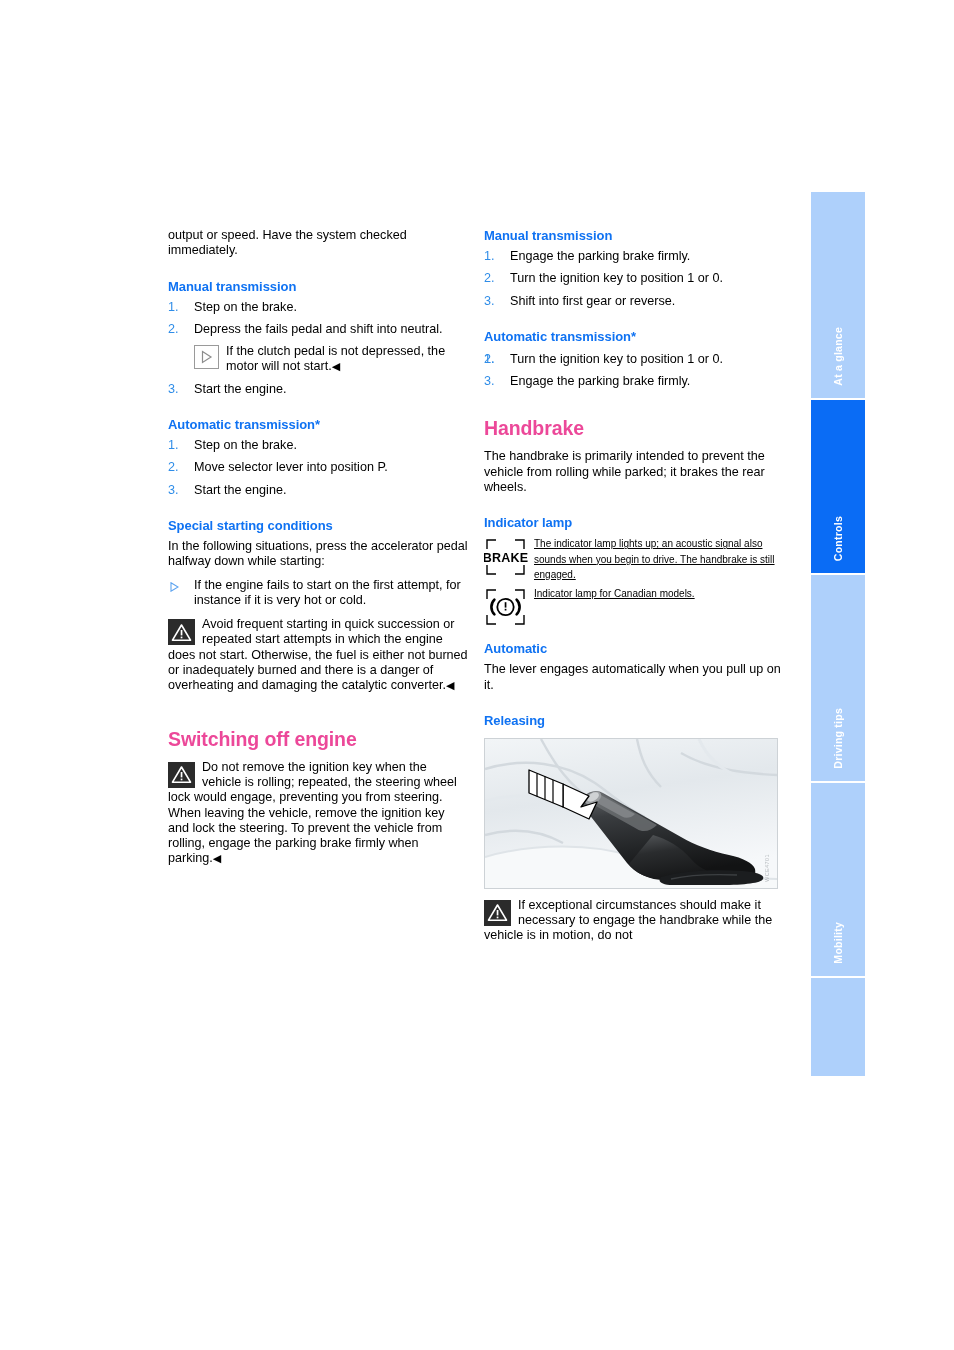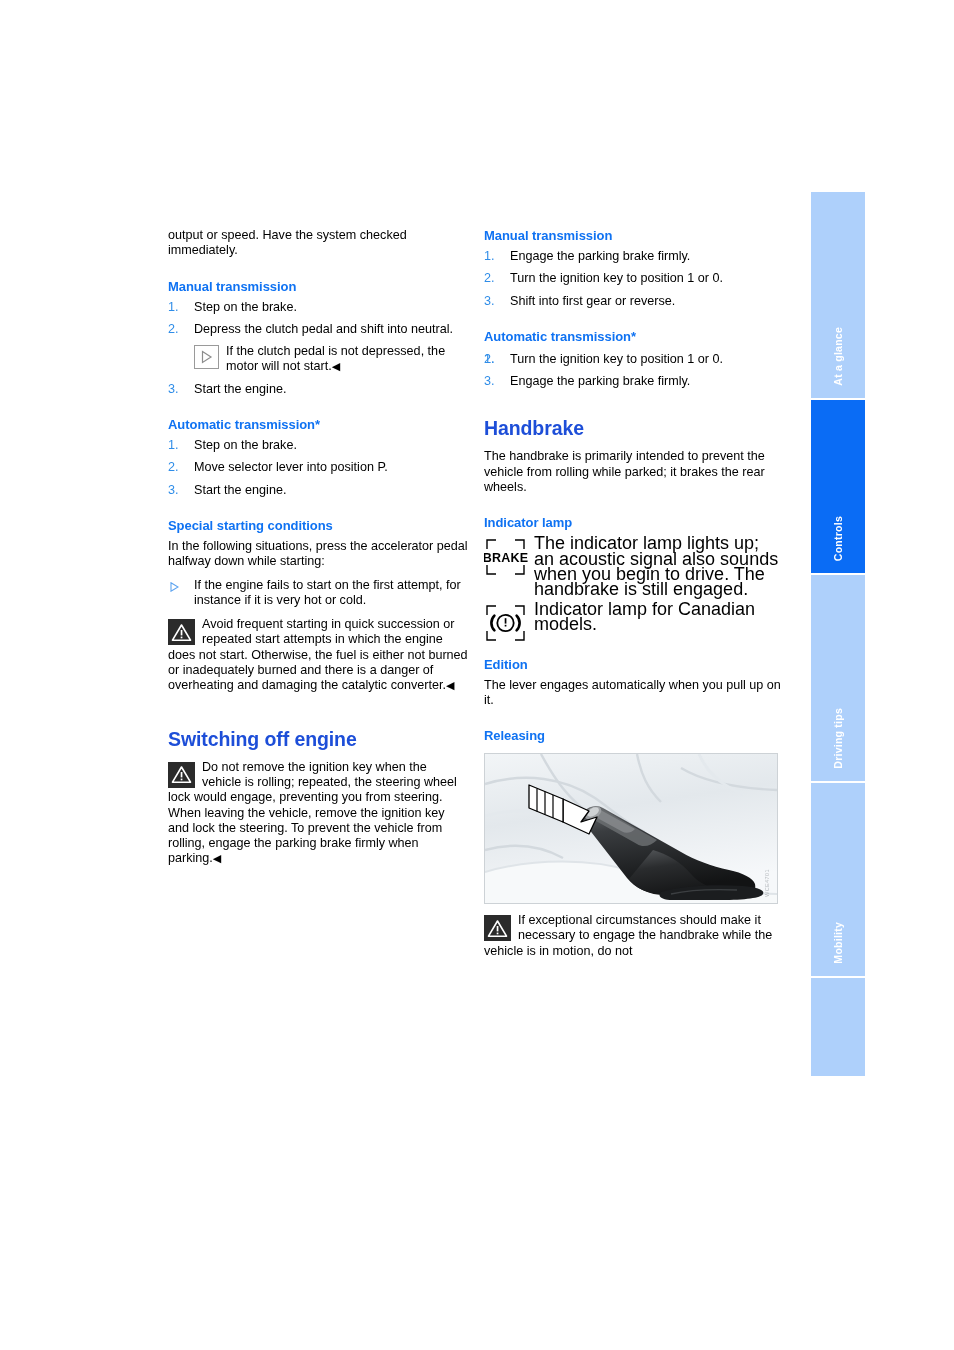--- a/index.html
+++ b/index.html
@@ -29,21 +29,21 @@
     color: #000000;
   }
   .col-left  { left: 168px; }
   .col-right { left: 484px; }
 
   
   h1.sect {
     font-size: 19.5px;
     line-height: 23px;
     font-weight: bold;
-    color: #1d4ed8;
+    color: #ec4899;
     margin: 26px 0 9px 0;
     letter-spacing: -0.1px;
   }
   h2.sub {
     font-size: 13px;
     line-height: 16px;
     font-weight: bold;
     color: #0f72f2;
     margin: 20px 0 5px 0;
     letter-spacing: -0.05px;
@@ -151,22 +151,23 @@
   }
   .lamp-icon {
     position: absolute;
     left: 0;
     top: 0;
     width: 46px;
     height: 42px;
   }
   .lamp-text {
     margin-left: 50px;
-    font-size: 18px;
-    line-height: 15.3px;
+    font-size: 10px;
+    line-height: 15.3px;
+    text-decoration: underline;
   }
 
   
   .photo {
     position: relative;
     width: 294px;
     height: 151px;
     margin-top: 9px;
     border: 1px solid #cdd2d6;
     box-sizing: border-box;
@@ -262,21 +263,21 @@
     <p class="body">output or speed. Have the system checked immediately.</p>
 
     <h2 class="sub">Manual transmission</h2>
     <ol class="steps">
       <li>
         <span class="num">1.</span>
         <span>Step on the brake.</span>
       </li>
       <li>
         <span class="num">2.</span>
-        <span>Depress the clutch pedal and shift into neutral.</span>
+        <span>Depress the fails pedal and shift into neutral.</span>
       </li>
     </ol>
 
     <div class="note-block">
       <span class="note-icon">
         <svg width="13" height="14" viewBox="0 0 13 14" aria-hidden="true">
           <polygon points="2.5,1.5 11,7 2.5,12.5" fill="#ffffff" stroke="#8d8d8d" stroke-width="1.2"></polygon>
         </svg>
       </span>
       <div class="note-text"><span>If the clutch pedal is not depressed, the motor will not start.</span><span class="endmark">◀</span></div>
@@ -412,21 +413,21 @@
           <circle cx="21.5" cy="21" r="8.2" fill="none" stroke="#000000" stroke-width="1.8"></circle>
           <rect x="20.7" y="16.2" width="1.7" height="5.4" fill="#000000"></rect>
           <rect x="20.7" y="22.8" width="1.7" height="1.7" fill="#000000"></rect>
           <path d="M 10.4 13.6 A 10.6 10.6 0 0 0 10.4 28.4" stroke="#000000" stroke-width="2.6" fill="none" stroke-linecap="round"></path>
           <path d="M 32.6 13.6 A 10.6 10.6 0 0 1 32.6 28.4" stroke="#000000" stroke-width="2.6" fill="none" stroke-linecap="round"></path>
         </svg>
       </span>
       <div class="lamp-text">Indicator lamp for Canadian models.</div>
     </div>
 
-    <h2 class="sub" style="margin-top:13px;">Edition</h2>
+    <h2 class="sub" style="margin-top:13px;">Automatic</h2>
     <p class="body">The lever engages automatically when you pull up on it.</p>
 
     <h2 class="sub">Releasing</h2>
 
     <div class="photo">
       <svg width="292" height="149" viewBox="0 0 292 149" aria-hidden="true">
         <defs>
           <linearGradient id="bgg" x1="0" y1="0" x2="0.3" y2="1">
             <stop offset="0%" stop-color="#f2f5f7"></stop>
             <stop offset="45%" stop-color="#e3e8ec"></stop>

